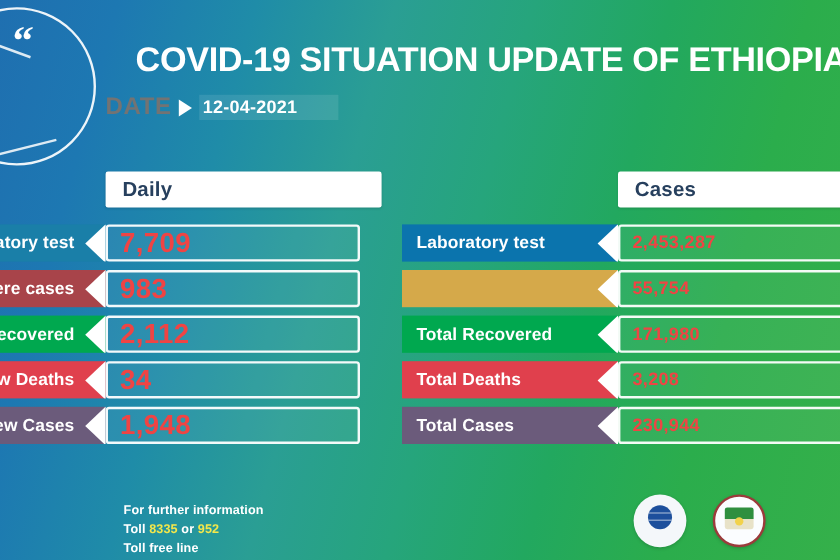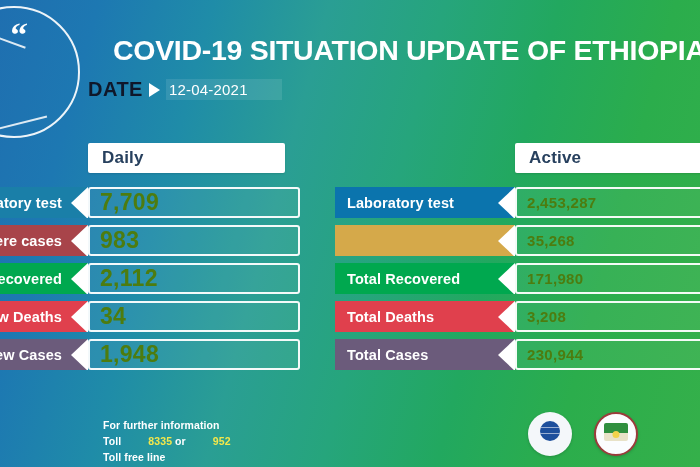--- a/index.html
+++ b/index.html
@@ -57,46 +57,46 @@
   .title{
     position:absolute; left:88px; top:34px;
     color:#ffffff; font-size:28.5px; font-weight:700;
     letter-spacing:-.3px; white-space:nowrap;margin-left:25px;
   }
   .date-row{
     position:absolute; left:88px; top:78px;
     display:flex; align-items:center; gap:6px;
     white-space:nowrap;
   }
-  .date-label{ color:#0f172a; font-size:20px; font-weight:700; letter-spacing:.5px; }
+  .date-label{ color:#737373; font-size:20px; font-weight:700; letter-spacing:.5px; }
   .date-caret{
     width:0;height:0;
     border-left:11px solid #ffffff;
     border-top:7px solid transparent;
     border-bottom:7px solid transparent;
   }
   .date-value{
-    color:#fff; font-size:15px; font-weight:400; letter-spacing:.2px;
+    color:#fff; font-size:15px; font-weight:700; letter-spacing:.2px;
     background:rgba(255,255,255,.10);
     padding:2px 34px 2px 3px;
   }
 
   
   .panel{ position:absolute; top:143px; }
   .panel-daily{ left:0px; width:300px; }
   .panel-total{ left:335px; width:380px; }
 
   .panel-head{
     background:#ffffff;
     height:30px; border-radius:2px;
     display:flex; align-items:center;
     padding-left:14px;
     box-shadow:0 1px 2px rgba(0,0,0,.12);
   }
-  .panel-head-daily{ margin-left:88px; width:197px; }
+  .panel-head-daily{ margin-left:88px; width:230px; }
   .panel-head-total{ margin-left:180px; width:200px; }
   .panel-head span{
     color:#27405e; font-size:17px; font-weight:700; letter-spacing:.2px;
   }
 
   .rows{ margin-top:14px; }
   .row{
     position:relative;
     height:31px;
     margin-bottom:7px;
@@ -140,32 +140,32 @@
   
   .val{
     flex:1;
     border:2px solid rgba(255,255,255,.95);
     border-radius:3px;
     background:rgba(255,255,255,.06);
     display:flex; align-items:center;
     padding-left:10px;
   }
   .val span{
-    color:#4d7c0f; font-size:23px; font-weight:700;
+    color:#ef4444; font-size:23px; font-weight:700;
     letter-spacing:.3px; line-height:1; white-space:nowrap;
   }
   .val-total span{ font-size:15px; }
 
   
   .footer-info{
     position:absolute; left:103px; top:418px;
     color:#ffffff; font-size:10.5px; font-weight:700;
     line-height:1.5; letter-spacing:.1px;
   }
-  .hl{ color:#f3e74b;margin-left:24px; }
+  .hl{ color:#f3e74b; }
 
   .logos{
     position:absolute; right:62px; top:412px;
     display:flex; gap:22px; align-items:center;
   }
   .emblem{
     width:44px;height:44px;border-radius:50%;
     background:#f4f7fa;
     display:flex;align-items:center;justify-content:center;
     position:relative;
@@ -279,40 +279,40 @@
       <div class="val">
         <span>1,948</span>
       </div>
     </div>
 
   </div>
 </div>
 
 <div class="panel panel-total">
   <div class="panel-head panel-head-total">
-    <span>Active</span>
+    <span>Cases</span>
   </div>
   <div class="rows">
 
     <div class="row">
       <div class="lbl lbl-total" style="background:#0b74ad">
         <span>Laboratory test</span>
         <i class="notch"></i>
       </div>
       <div class="val val-total">
         <span>2,453,287</span>
       </div>
     </div>
 
     <div class="row">
       <div class="lbl lbl-total" style="background:#d5a94a">
         <i class="notch"></i>
       </div>
       <div class="val val-total">
-        <span>35,268</span>
+        <span>55,754</span>
       </div>
     </div>
 
     <div class="row">
       <div class="lbl lbl-total" style="background:#00a84f">
         <span>Total Recovered</span>
         <i class="notch"></i>
       </div>
       <div class="val val-total">
         <span>171,980</span>

